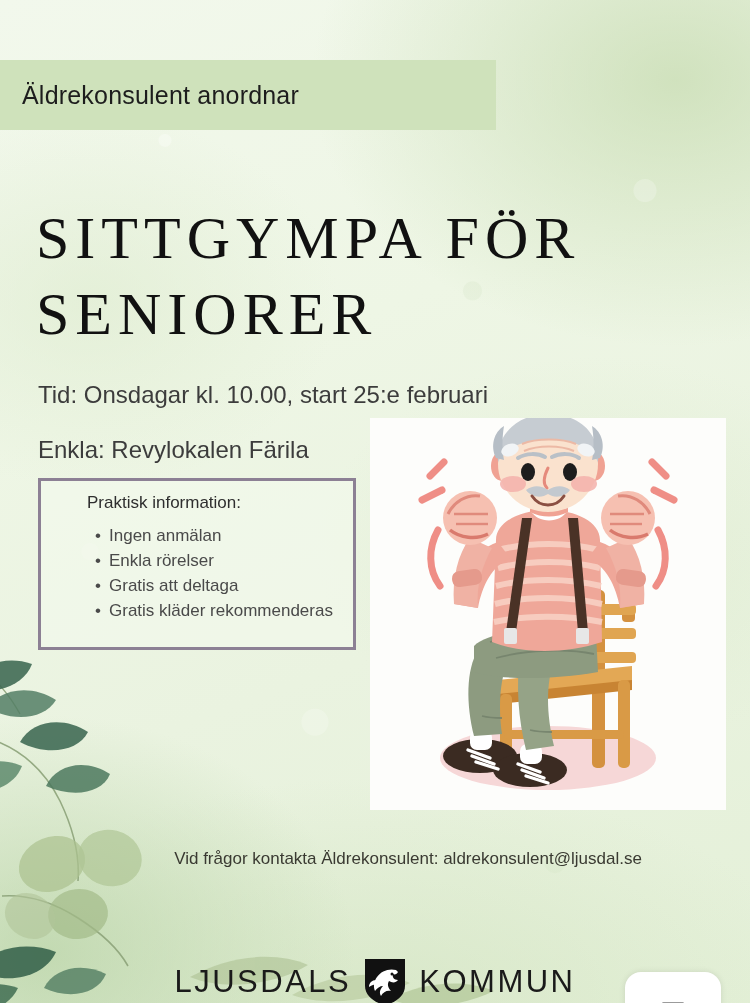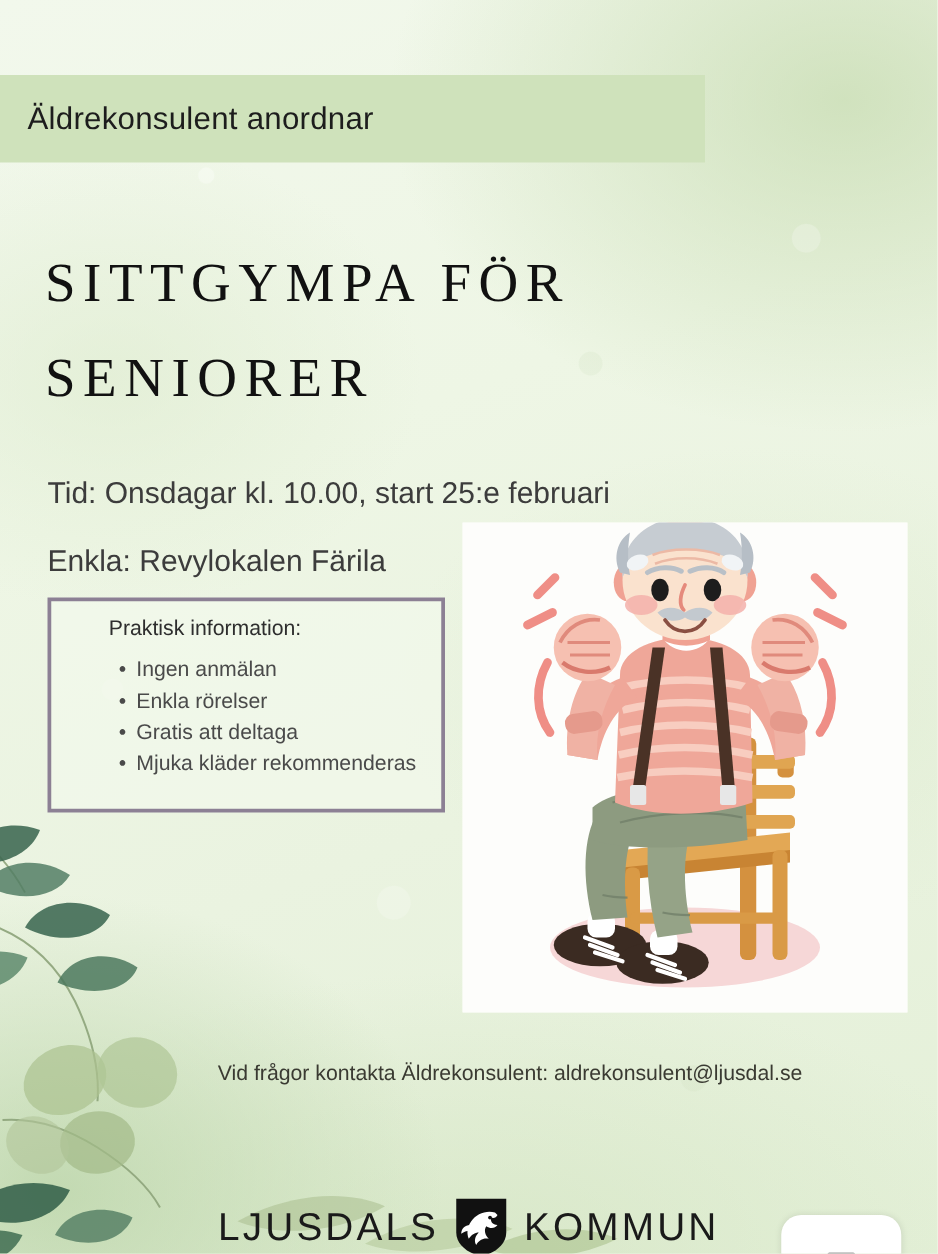--- a/index.html
+++ b/index.html
@@ -24,32 +24,32 @@
     background-image:
       radial-gradient(circle at 22% 14%, rgba(255,255,255,.55) 0 6px, rgba(255,255,255,0) 7px),
       radial-gradient(circle at 63% 29%, rgba(190,212,172,.30) 0 9px, rgba(190,212,172,0) 10px),
       radial-gradient(circle at 86% 19%, rgba(255,255,255,.45) 0 11px, rgba(255,255,255,0) 12px),
       radial-gradient(circle at 42% 72%, rgba(255,255,255,.40) 0 13px, rgba(255,255,255,0) 14px),
       radial-gradient(circle at 74% 86%, rgba(190,212,172,.22) 0 10px, rgba(190,212,172,0) 11px),
       radial-gradient(circle at 12% 55%, rgba(255,255,255,.35) 0 8px, rgba(255,255,255,0) 9px);
   }
   
   #header-band{
-    position:absolute;left:0;top:60px;width:564px;height:70px;
+    position:absolute;left:0;top:60px;width:496px;height:70px;
     background:#cfe2bb;display:flex;align-items:center;
   }
   #header-band .txt{
     margin-left:22px;font-size:25px;color:#1d1d1d;letter-spacing:.2px;
     font-family:"Liberation Sans",sans-serif;
   }
   
   #title{
     position:absolute;left:36px;top:160px;width:660px;
     font-family:"Liberation Serif",serif;
-    font-size:44px;line-height:76px;letter-spacing:6px;color:#111;
+    font-size:60px;line-height:76px;letter-spacing:6px;color:#111;
     font-weight:400;
   }
   
   #detail-time,#detail-place{
     position:absolute;left:38px;font-size:24px;color:#3c3c3c;margin-top:40px;
   }
   #detail-time{top:341px;}
   #detail-place{top:396px;}
   
   #info-box{
@@ -160,21 +160,21 @@
 
   <div id="detail-time">Tid: Onsdagar kl. 10.00, start 25:e februari</div>
   <div id="detail-place">Enkla: Revylokalen Färila</div>
 
   <div id="info-box">
     <div class="heading">Praktisk information:</div>
     <ul>
       <li>Ingen anmälan</li>
       <li>Enkla rörelser</li>
       <li>Gratis att deltaga</li>
-      <li>Mjuka kläder rekommenderas</li>
+      <li>Gratis kläder rekommenderas</li>
     </ul>
   </div>
 
   <div id="illustration">
     <svg viewBox="0 0 356 392" xmlns="http://www.w3.org/2000/svg">
       <rect width="356" height="392" fill="#fdfdfb"></rect>
 
       <ellipse cx="178" cy="340" rx="108" ry="32" fill="#f6d7d7"></ellipse>
 
       <g stroke="#ef8e86" stroke-width="7" stroke-linecap="round" fill="none">

